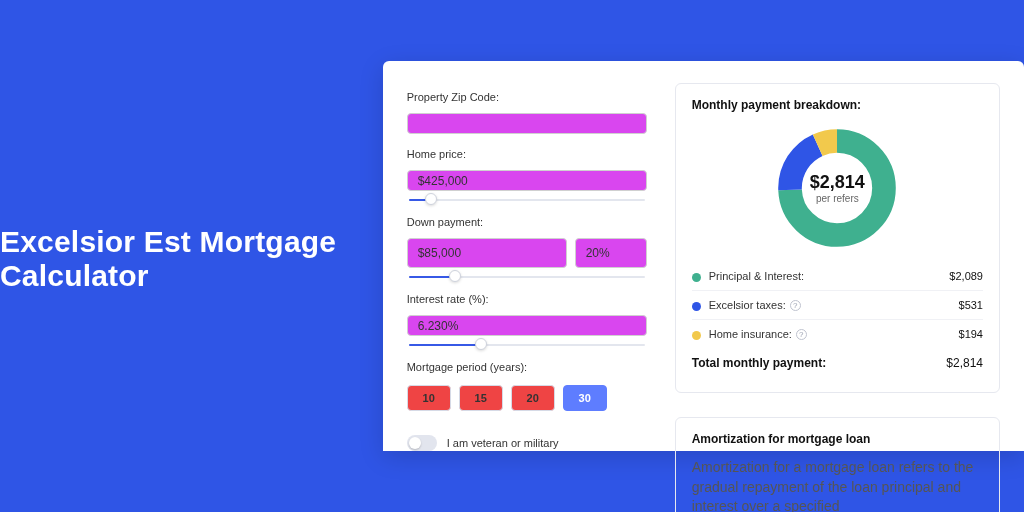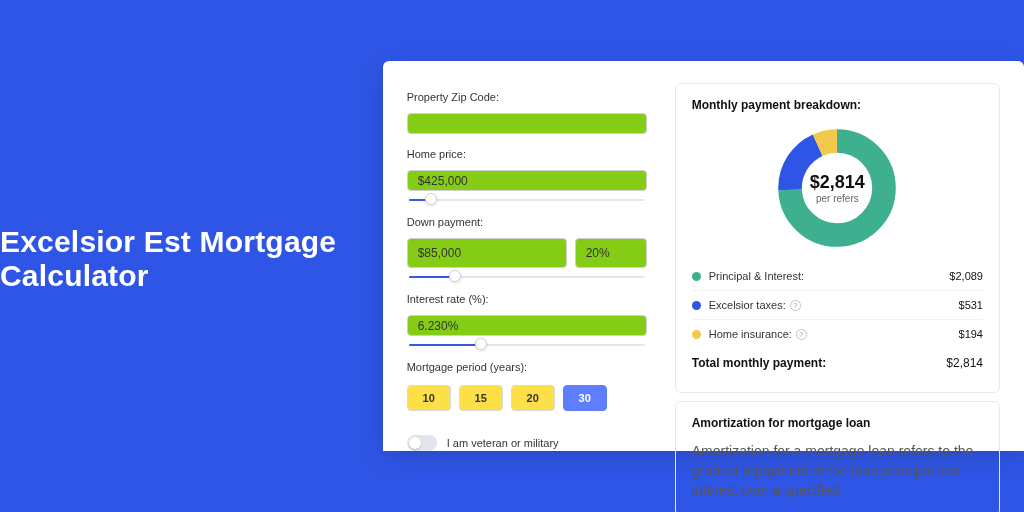--- a/index.html
+++ b/index.html
@@ -2,48 +2,48 @@
 <html><head>
 <meta charset="utf-8">
 <style>
   *{box-sizing:border-box;margin:0;padding:0;font-family:-apple-system,BlinkMacSystemFont,"Segoe UI",Arial,sans-serif}
   body{width:1024px;height:512px;overflow:hidden;background:#2f55e6}
   .outer{width:1024px;height:512px;background:#2f55e6;display:flex;flex-direction:row;align-items:center}
   .page-title{color:#fff;font-size:30px;font-weight:700;margin-top:28px;margin-bottom:22px;letter-spacing:.2px}
   .panel{width:813px;background:#fff;border-radius:6px 6px 0 0;box-shadow:0 6px 24px rgba(0,0,0,.15);display:flex;height:390px;padding:22px 24px 0 24px;gap:28px}
   .left{width:240px;flex:0 0 240px;display:flex;flex-direction:column;gap:6px}
   .lbl{font-size:11px;color:#333;margin-bottom:4px;margin-top:8px}
-  .in{width:100%;height:30px;border:1px solid #d0d0d0;border-radius:4px;padding:0 10px;font-size:12px;color:#333;background:#84cc16}
+  .in{width:100%;height:30px;border:1px solid #d0d0d0;border-radius:4px;padding:0 10px;font-size:12px;color:#333;background:#d946ef}
   .in::placeholder{color:#888}
   .row{display:flex;gap:8px}
   .row .in:first-child{flex:1}
   .row .in:last-child{width:72px;flex:0 0 72px}
   .slider-rail{position:relative;height:10px;margin-top:-2px}
   .slider-rail .track{position:absolute;left:2px;right:2px;top:4px;height:2px;background:#e3e6ee;border-radius:2px}
   .slider-rail .fill{position:absolute;left:2px;top:4px;height:2px;background:#3759e6;border-radius:2px}
   .slider-rail .thumb{position:absolute;top:-2px;width:12px;height:12px;background:#fff;border:1px solid #cfd3dd;border-radius:50%;box-shadow:0 1px 3px rgba(0,0,0,.15)}
   .period-row{display:flex;gap:8px;margin-top:2px}
-  .period-btn{flex:0 0 auto;width:44px;height:26px;border:1px solid #d6dae6;border-radius:4px;background:#fde047;font-size:11px;font-weight:700;color:#333;display:flex;align-items:center;justify-content:center;cursor:pointer}
+  .period-btn{flex:0 0 auto;width:44px;height:26px;border:1px solid #d6dae6;border-radius:4px;background:#ef4444;font-size:11px;font-weight:700;color:#333;display:flex;align-items:center;justify-content:center;cursor:pointer}
   .period-btn.sel{background:#5e7dff;border-color:#5e7dff;color:#fff}
   .switch-row{display:flex;align-items:center;gap:10px;margin-top:18px}
   .switch{width:30px;height:16px;border-radius:10px;background:#e2e5ee;position:relative;cursor:pointer}
   .switch .knob{position:absolute;width:12px;height:12px;top:2px;left:2px;background:#fff;border-radius:50%;box-shadow:0 1px 2px rgba(0,0,0,.2)}
   .switch-lbl{font-size:11px;color:#333}
 
-  .right{flex:1;display:flex;flex-direction:column;gap:8px}
+  .right{flex:1;display:flex;flex-direction:column;gap:24px}
   .card{border:1px solid #e6e8ef;border-radius:6px;padding:14px 16px}
   .card-title{font-size:12px;font-weight:700;color:#111;margin-bottom:6px}
   .chart-wrap{display:flex;justify-content:center;align-items:center;height:140px}
   .donut{position:relative;width:124px;height:124px}
   .donut svg{width:124px;height:124px;transform:rotate(-90deg)}
   .donut-center{position:absolute;inset:0;display:flex;flex-direction:column;align-items:center;justify-content:center}
   .donut-val{font-size:18px;font-weight:800;color:#111}
   .donut-sub{font-size:10px;color:#666}
   .legend{margin-top:4px}
-  .legend-row{display:flex;align-items:center;padding:8px 0;font-size:11px;color:#333;border-bottom:1px solid #f0f1f5}
+  .legend-row{display:flex;align-items:flex-end;padding:8px 0;font-size:11px;color:#333;border-bottom:1px solid #f0f1f5}
   .legend-row:last-child{border-bottom:none}
   .dot{width:9px;height:9px;border-radius:50%;margin-right:8px;flex:0 0 9px}
   .legend-label{flex:1;display:flex;align-items:center;gap:4px}
   .help{width:11px;height:11px;border:1px solid #bfc3cf;border-radius:50%;display:inline-flex;align-items:center;justify-content:center;font-size:8px;color:#9aa0b0;cursor:pointer}
   .legend-val{font-weight:400;color:#111}
   .total-row{display:flex;align-items:center;padding:8px 0;font-size:12px;font-weight:700;color:#111}
   .total-row .legend-label{flex:1}
   .amort-text{font-size:14px;color:#555;margin-top:12px;line-height:1.4}
 </style>
 </head>

